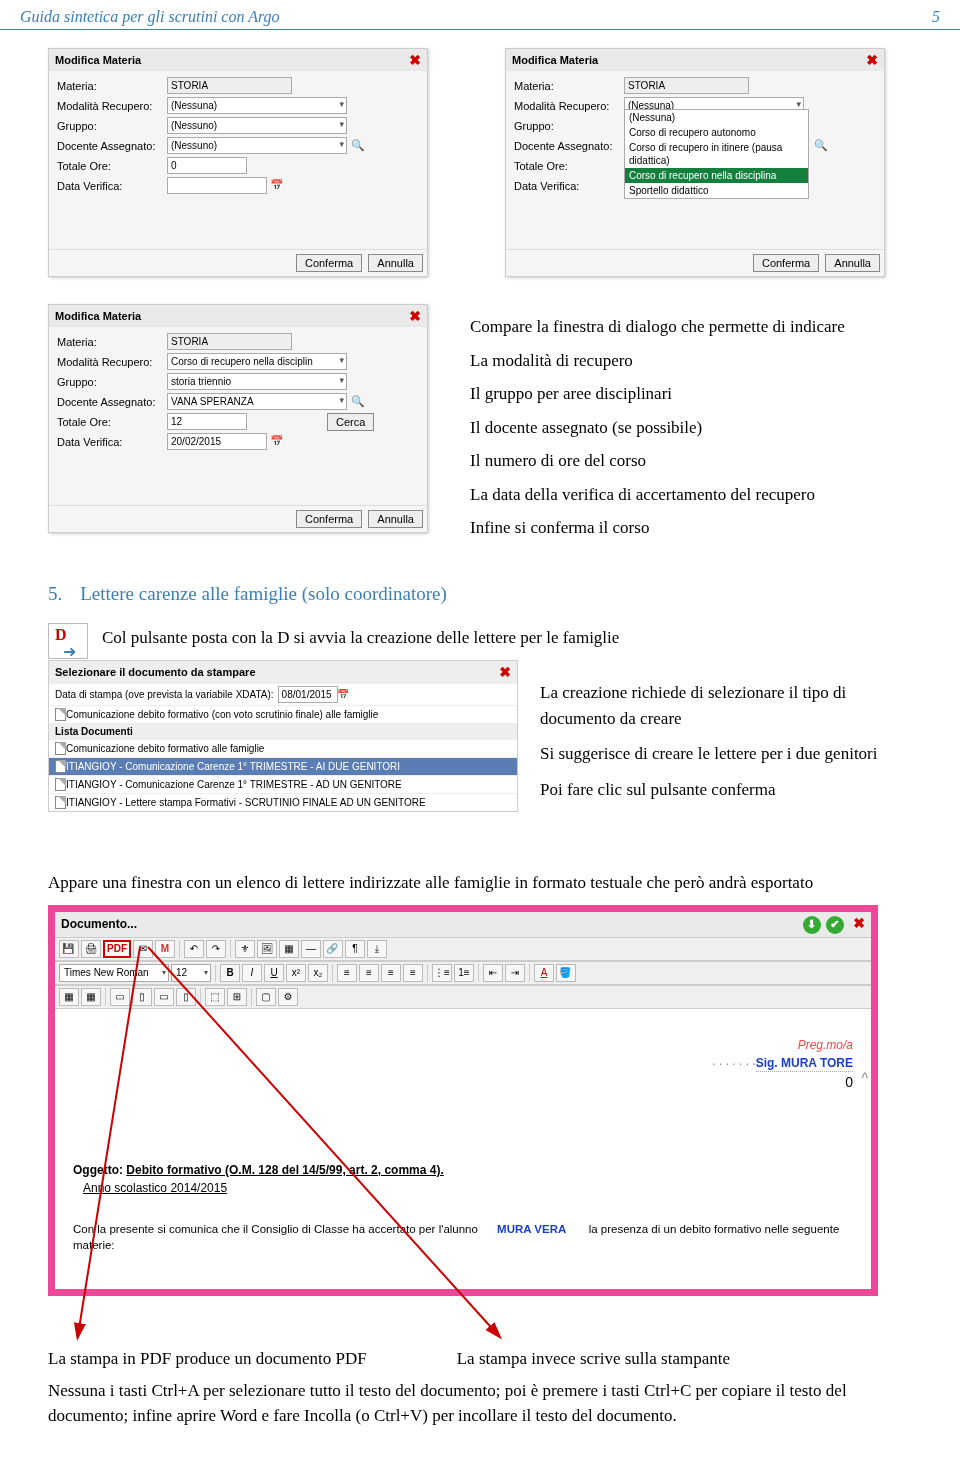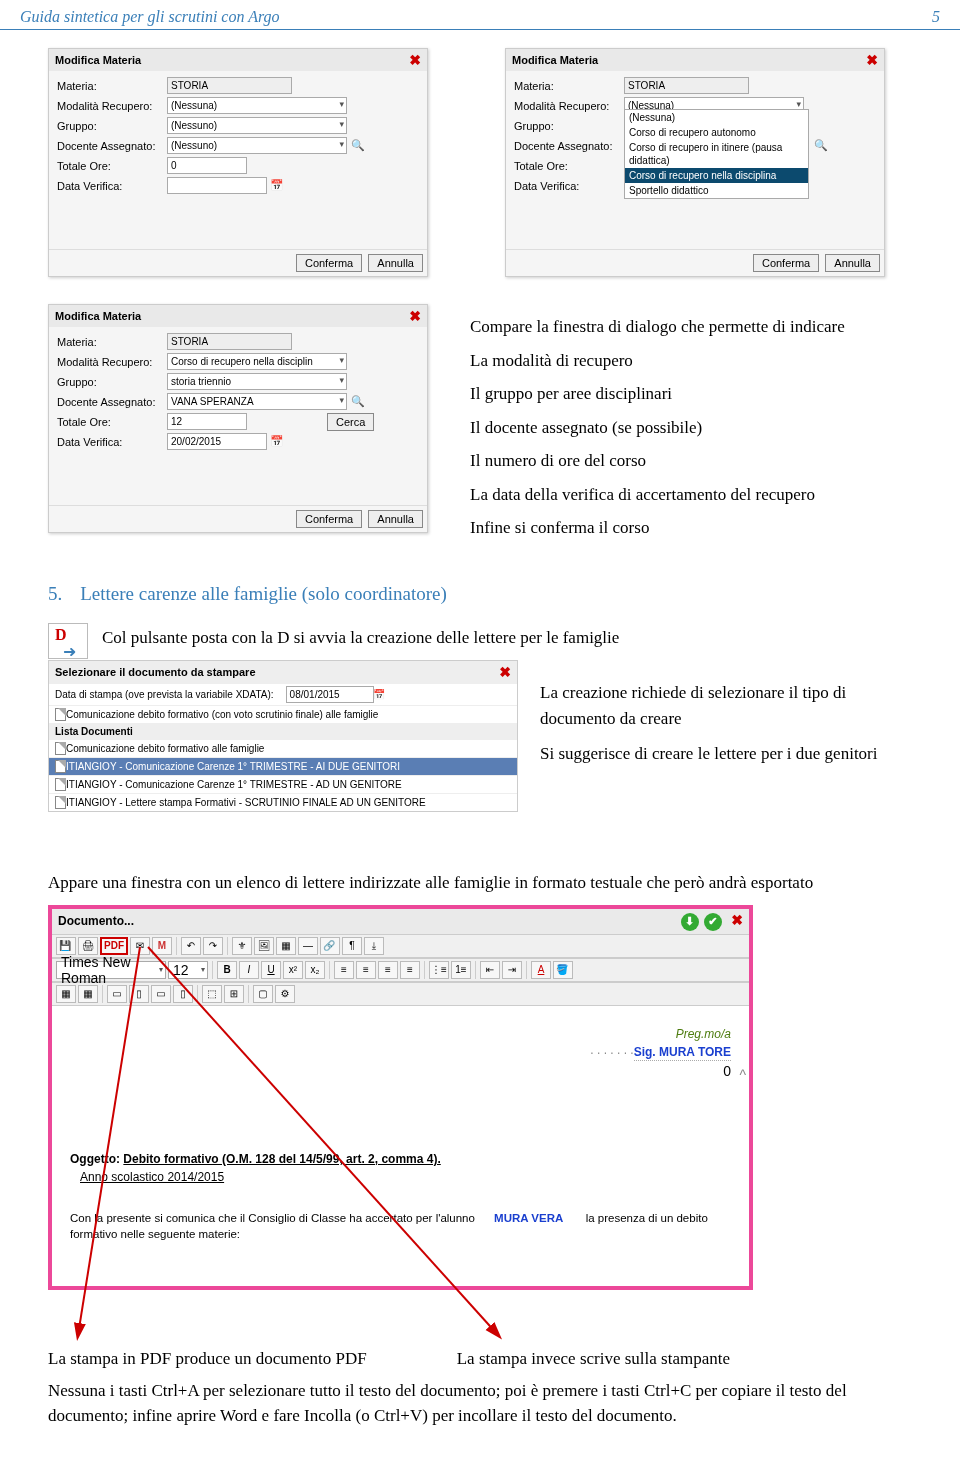--- a/index.html
+++ b/index.html
@@ -57,21 +57,21 @@
     content:"▾"; position:absolute; right:2px; top:1px; font-size:9px; color:#555;
   }
   .dropdown-open {
     position: absolute;
     border: 1px solid #aaa;
     background: #fff;
     font-size: 10px;
     z-index: 5;
   }
   .dropdown-open div { padding: 1px 4px; line-height: 13px; }
-  .dropdown-open .sel { background: #0c4a6e; color: #fff; }
+  .dropdown-open .sel { background: #15803d; color: #fff; }
   .dialog-footer { text-align: right; padding: 4px; border-top: 1px solid #ddd; }
   .btn { display: inline-block; border: 1px solid #888; background: #eee; padding: 2px 8px; font-size: 11px; margin-left: 3px; cursor: pointer; }
 
   .prose {
     font-family: 'Times New Roman', Garamond, serif;
     font-size: 17px;
     line-height: 1.5;
     color: #000;
   }
   .section-5 {
@@ -138,54 +138,54 @@
     position: absolute;
     left: 48px;
     top: 870px;
     width: 870px;
   }
 
   .editor {
     position: absolute;
     left: 48px;
     top: 905px;
-    width: 705px;
-    border: 4px solid #ec4899;
+    width: 830px;
+    border: 7px solid #ec4899;
     background: #fff;
   }
   .editor-title {
     background: #eaeaea;
     padding: 3px 6px;
     font-weight: bold;
     font-size: 12px;
     display: flex;
     justify-content: space-between;
     align-items: center;
   }
   .green-circle {
     width:18px; height:18px; border-radius:50%; background:#3a3;
     color:#fff; display:inline-flex; align-items:center; justify-content:center;
     font-size:11px; margin-left:2px;
   }
   .toolbar { border-top:1px solid #ccc; border-bottom:1px solid #ccc; background:#f0f0f0; padding:2px 4px; display:flex; align-items:center; gap:2px; flex-wrap:wrap; font-size:10px;}
   .tbtn { width:20px; height:18px; border:1px solid #bbb; display:inline-flex; align-items:center; justify-content:center; background:#f7f7f7; font-size:10px; }
   .tbtn.pdf { width:28px; border:2px solid #c00; color:#c00; font-weight:bold; font-size:10px; }
-  .tsel { border:1px solid #aaa; height:18px; padding:0 14px 0 4px; font-size:14px; background:#fff; display:inline-flex; align-items:center; position:relative;}
+  .tsel { border:1px solid #aaa; height:18px; padding:0 14px 0 4px; font-size:10px; background:#fff; display:inline-flex; align-items:center; position:relative;}
   .tsel::after{content:"▾";position:absolute;right:2px;font-size:8px;color:#555;}
   .sep { width:1px; height:18px; background:#ccc; margin:0 2px; }
 
   .editor-page {
     padding: 14px 18px 12px;
     font-size: 12px;
     line-height: 1.35;
     position: relative;
     height: 280px;
     overflow: hidden;
   }
-  .preg { text-align:right; font-style:italic; color:#4d7c0f; margin-top:6px;}
+  .preg { text-align:right; font-style:italic; color:#ef4444; margin-top:14px;}
   .sig { text-align:center; color:#1a3fcf; font-weight:bold; border-bottom:1px dotted #aaa; display:inline-block; float:right; margin-top:2px;}
   .zero { clear:both; text-align:right; font-size:14px; margin-top:4px; }
   .scroll-caret { position:absolute; right:3px; top:60px; color:#888; font-size:14px;}
   .oggetto { margin-top:70px; }
   .oggetto .und { text-decoration: underline; margin-top: 40px; }
   .anno { text-decoration: underline; margin-left:10px; display:inline-block; margin-top:2px;}
   .body-line { margin-top:26px; font-size:11.5px;}
   .mura { color:#1a3fcf; font-weight:bold; }
 
   .arrows-svg {
@@ -357,21 +357,21 @@
   </div>
 </div>
 
 <div class="doc-list">
   <div class="doc-list-header">
     <span>Selezionare il documento da stampare</span>
     <span class="close-x">✖</span>
   </div>
   <div class="doc-list-row">
     <span>Data di stampa (ove prevista la variabile XDATA):</span>
-    <span class="fval" style="width:88px;margin-left:12px">08/01/2015</span>
+    <span class="fval" style="width:60px;margin-left:4px">08/01/2015</span>
     <span style="color:#888">📅</span>
   </div>
   <div class="doc-list-row">
       <span class="doc-icon"></span>
       <span>Comunicazione debito formativo (con voto scrutinio finale) alle famiglie</span>
     </div>
   <div class="doc-list-row bold" style="background:#eee;">Lista Documenti</div>
   <div class="doc-list-row">
       <span class="doc-icon"></span>
       <span>Comunicazione debito formativo alle famiglie</span>
@@ -386,20 +386,21 @@
     </div>
   <div class="doc-list-row">
       <span class="doc-icon"></span>
       <span>ITIANGIOY - Lettere stampa Formativi - SCRUTINIO FINALE AD UN GENITORE</span>
     </div>
 </div>
 
 <div class="right-notes prose">
   <p>La creazione richiede di selezionare il tipo di documento da creare</p>
   <p style="margin-top:10px">Si suggerisce di creare le lettere per i due genitori</p>
+  <p style="margin-top:10px">Poi fare clic sul pulsante conferma</p>
 </div>
 
 <div class="para-appare prose">Appare una finestra con un elenco di lettere indirizzate alle famiglie in formato testuale che però andrà esportato</div>
 
 <div class="editor">
   <div class="editor-title">
     <span>Documento...</span>
     <span>
       <span class="green-circle">⬇</span>
       <span class="green-circle">✔</span>

